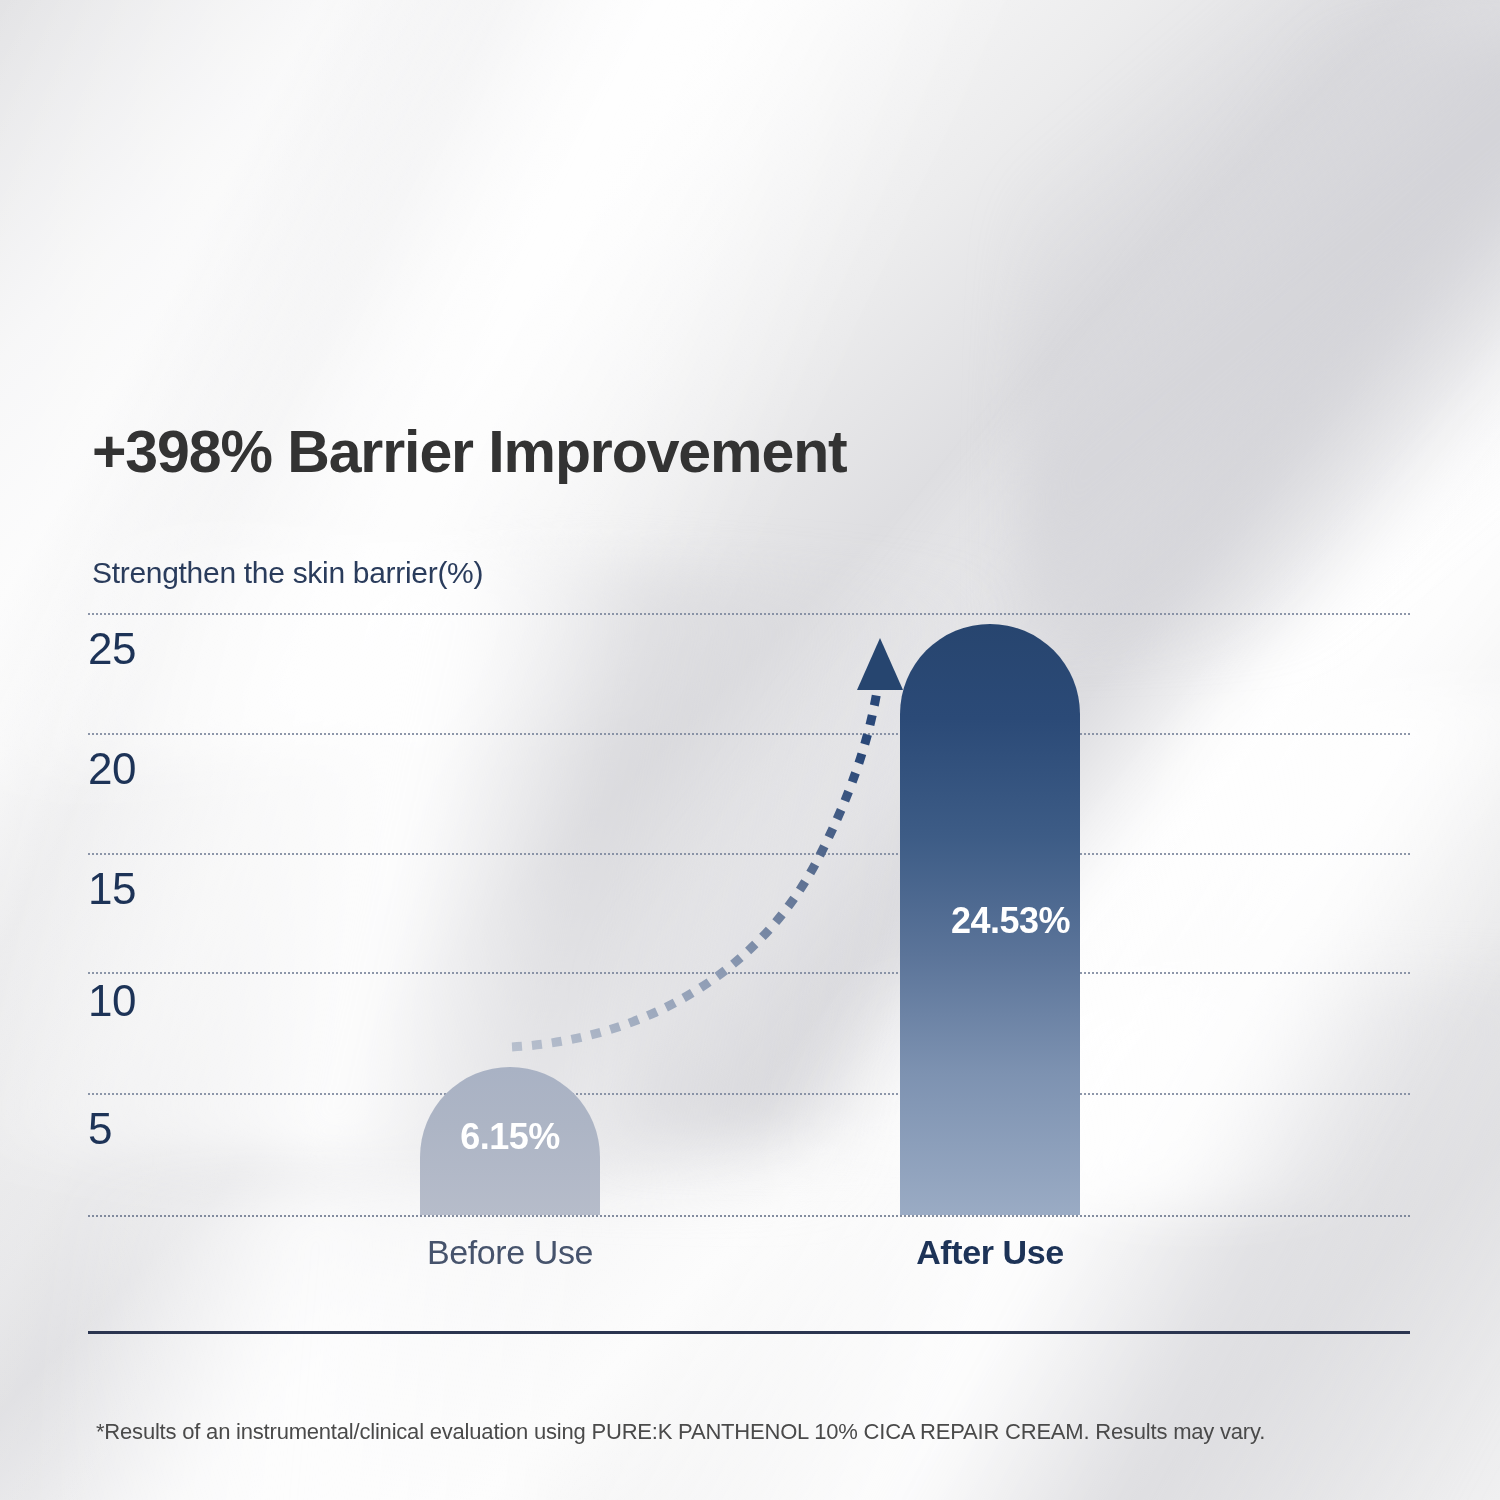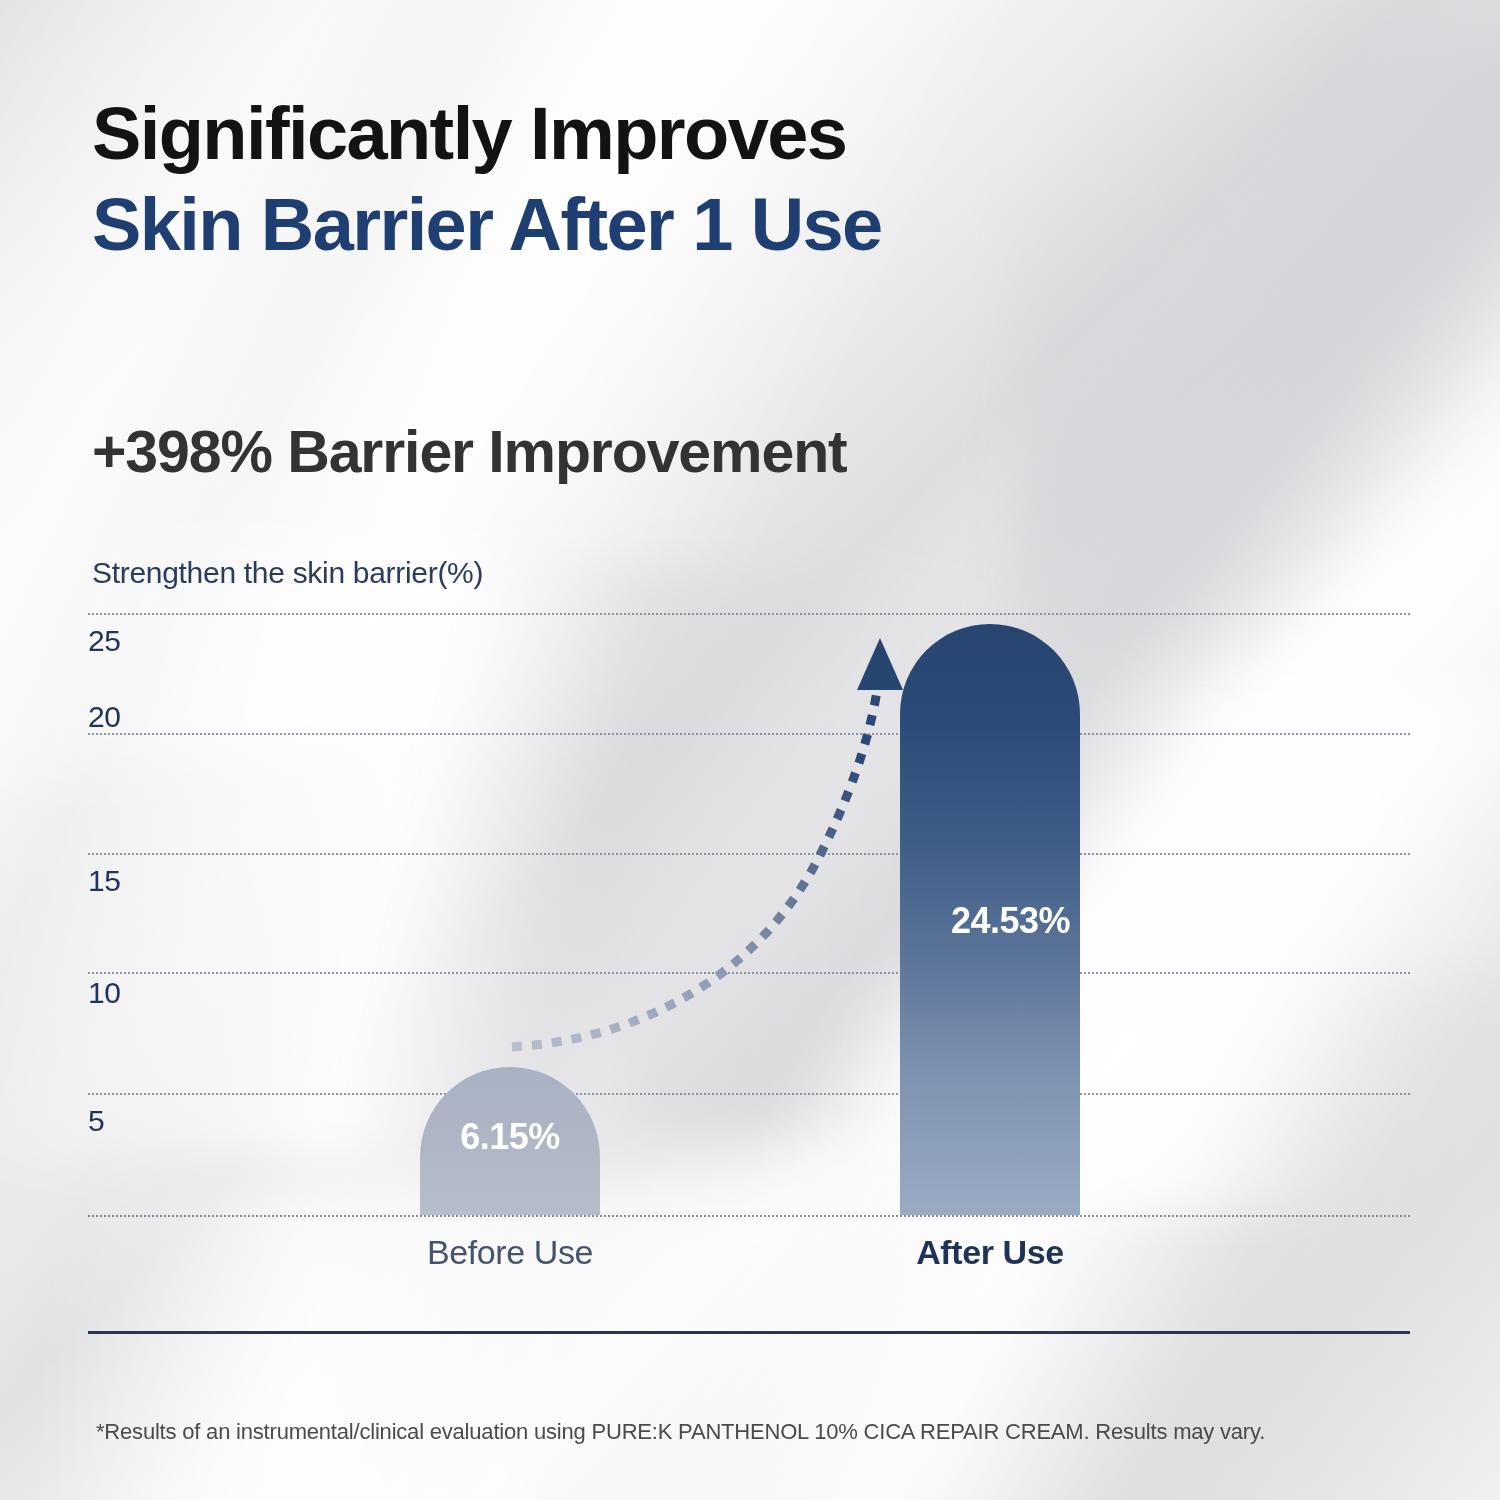--- a/index.html
+++ b/index.html
@@ -132,21 +132,21 @@
     width: 1322px;
     height: 0;
     border-top: 2px dotted #7b869c;
     opacity: 0.85;
   }
   .gridline.baseline { border-top: 2px dotted #6f7a90; }
 
   .ytick {
     position: absolute;
     left: 88px;
-    font-size: 30px;
+    font-size: 44px;
     color: #1d3357;
     letter-spacing: -0.5px;
   }
 
   .bar {
     position: absolute;
     width: 180px;
   }
   .bar-before {
     left: 420px;
@@ -221,40 +221,36 @@
   <div class="silk s2"></div>
   <div class="silk s3"></div>
   <div class="silk s4"></div>
   <div class="silk s5"></div>
   <div class="silk s6"></div>
   <div class="silk s7"></div>
 </div>
 
 <div id="content">
 
-  <div class="headline">
-    <div class="hl-line hl-dark">Significantly Improves</div>
-    <div class="hl-line hl-blue">Skin Barrier After 1 Use</div>
-  </div>
 
   <div class="subhead">+398% Barrier Improvement</div>
 
   <div id="chart">
 
     <div class="axis-title">Strengthen the skin barrier(%)</div>
 
     <div class="gridline" style="top:613px"></div>
     <div class="gridline" style="top:733px"></div>
     <div class="gridline" style="top:853px"></div>
     <div class="gridline" style="top:972px"></div>
     <div class="gridline" style="top:1093px"></div>
     <div class="gridline baseline" style="top:1215px"></div>
 
     <div class="ytick" style="top:624px">25</div>
-    <div class="ytick" style="top:700px">20</div>
+    <div class="ytick" style="top:744px">20</div>
     <div class="ytick" style="top:864px">15</div>
     <div class="ytick" style="top:976px">10</div>
     <div class="ytick" style="top:1104px">5</div>
 
     <div class="bar bar-before" style="height: 148.092px; top: 1066.91px;"></div>
     <div class="bar bar-after" style="height: 590.682px; top: 624.318px;"></div>
 
     <svg id="trend-svg" viewBox="0 0 1500 1500">
       <defs>
         <linearGradient id="trendGrad" x1="0" y1="1" x2="0.55" y2="0">

